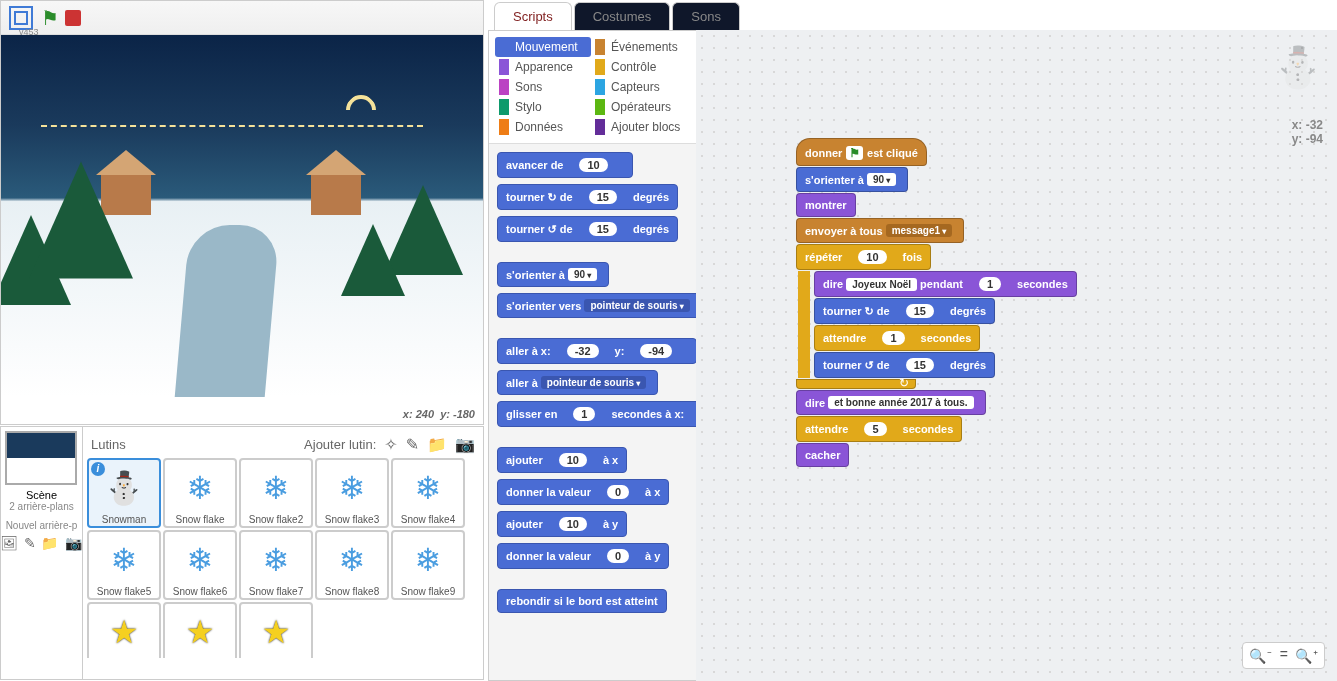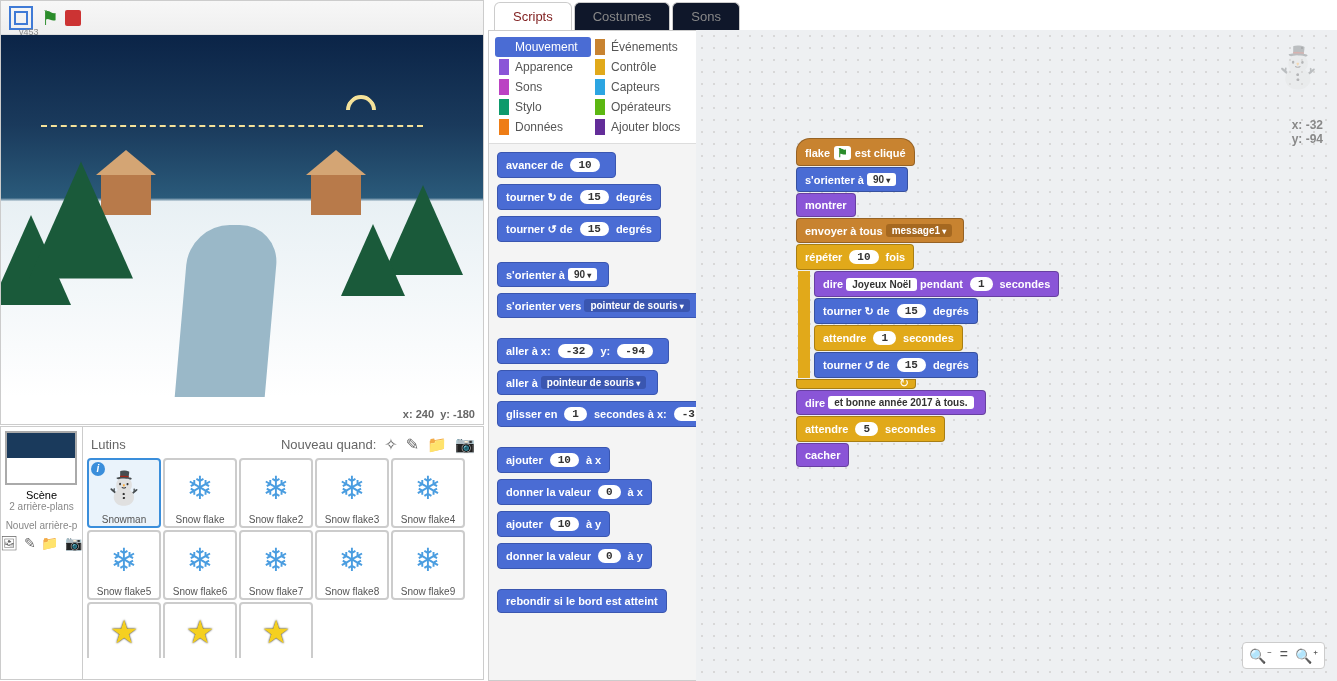--- a/index.html
+++ b/index.html
@@ -22,21 +22,21 @@
 .tree.t2 { left:40px; top:140px; transform:scale(1.3); }
 .tree.t3 { right:20px; top:150px; }
 .tree.t4 { right:70px; top:180px; transform:scale(0.8); }
 .house { position:absolute; width:50px; height:40px; background:#b87a4a; top:140px; }
 .house::before { content:''; position:absolute; top:-25px; left:-5px; width:0; height:0; border-left:30px solid transparent; border-right:30px solid transparent; border-bottom:25px solid #d4a574; }
 .house.h1 { left:100px; }
 .house.h2 { left:310px; }
 .river { position:absolute; left:180px; top:190px; width:90px; height:200px; background:#9ab8c8; border-radius:40px 40px 0 0; transform:skewX(-5deg); }
 .lights { position:absolute; left:40px; top:90px; right:60px; height:2px; border-top:2px dashed #f5e29a; }
 
-.stage-coords { position:absolute; bottom:4px; right:8px; font-size:11px; color:#666; font-weight:bold; }
+.stage-coords { position:absolute; bottom:4px; right:8px; font-size:11px; color:#666; font-weight:bold;font-style:italic; }
 
 
 .sprite-panel { position:absolute; left:0; top:426px; width:484px; height:254px; border:1px solid #ccc; display:flex; }
 .scene-col { width:82px; border-right:1px solid #ccc; padding:4px; text-align:center; font-size:11px; }
 .scene-thumb { width:72px; height:54px; background:linear-gradient(#1a3a5c 50%, #fff 50%); border:2px solid #aaa; margin-bottom:4px; }
 .scene-col .sub { font-size:10px; color:#888; margin-bottom:8px; }
 .scene-col .lbl2 { font-size:10px; color:#888; }
 .scene-icons { display:flex; gap:6px; justify-content:center; margin-top:4px; color:#666; font-size:14px; }
 
 .sprite-area { flex:1; padding:4px; }
@@ -60,21 +60,21 @@
 
 .palette { position:absolute; left:0; top:30px; width:212px; bottom:0; border:1px solid #ccc; background:#f4f4f4; overflow:hidden; }
 .cat-grid { display:flex; flex-wrap:wrap; padding:6px; background:#fff; border-bottom:1px solid #ddd; }
 .cat { width:96px; display:flex; align-items:center; font-size:12px; color:#555; padding:2px 4px; cursor:pointer; }
 .cat .sw { width:10px; height:16px; margin-right:6px; }
 .cat.sel { background:#4a6cd4; color:#fff; border-radius:3px; }
 
 .block-list { padding:8px; overflow-y:auto; height:calc(100% - 100px); }
 .blk { display:inline-flex; align-items:center; background:#4a6cd4; color:#fff; font-size:11px; font-weight:bold; padding:5px 8px; border-radius:4px; margin-bottom:6px; border:1px solid #3a56b0; white-space:nowrap; cursor:grab; }
 .blk.gap { margin-top:14px; }
-.pill { background:#fff; color:#333; border-radius:10px; padding:1px 8px; margin:0 7px; font-size:11px; min-width:18px; text-align:right; display:inline-block;font-family:Liberation Mono, monospace; }
+.pill { background:#fff; color:#333; border-radius:10px; padding:1px 8px; margin:0 16px; font-size:11px; min-width:18px; text-align:right; display:inline-block; }
 .dd { background:#3a56b0; color:#fff; border-radius:3px; padding:1px 6px; margin:0 3px; font-size:10px; }
 .dd::after { content:' ▾'; font-size:8px; }
 .dd.w { background:#fff; color:#333; }
 
 
 .script-canvas { position:absolute; left:208px; top:30px; right:0; bottom:0; background:#eef0f2; background-image:radial-gradient(#d8d8d8 1px, transparent 1px); background-size:12px 12px; overflow:auto; }
 .watermark { position:absolute; right:14px; top:14px; font-size:40px; opacity:0.3; }
 .coords-disp { position:absolute; right:14px; top:88px; font-size:12px; color:#888; text-align:right; font-weight:bold; }
 
 .stack { position:absolute; left:100px; top:108px; }
@@ -129,21 +129,21 @@
     <div class="scene-icons">
       <span>🖼</span>
       <span>✎</span>
       <span>📁</span>
       <span>📷</span>
     </div>
   </div>
   <div class="sprite-area">
     <div class="sprite-header">
       <span class="lbl">Lutins</span>
-      <span>Nouveau quand:</span>
+      <span>Ajouter lutin:</span>
       <span class="icn">✧</span>
       <span class="icn">✎</span>
       <span class="icn">📁</span>
       <span class="icn">📷</span>
     </div>
     <div class="sprite-grid" id="sprite-grid">
         <div class="sprite-item sel">
           <div class="info">i</div>
           <div class="ico snowman-ico">⛄</div>
           <div>Snowman</div>
@@ -312,21 +312,21 @@
 
   <div class="script-canvas">
     <div class="watermark">⛄</div>
     <div class="coords-disp">
       <span>x:</span> <span>-32</span><br>
       <span>y:</span> <span>-94</span>
     </div>
 
     <div class="stack">
       <div class="sb events hat">
-          <span>flake</span>
+          <span>donner</span>
           <span class="flag-ico">⚑</span>
           <span>est cliqué</span>
         </div>
       <div class="sb motion">
           <span>s'orienter à</span>
           <span class="dd w">90</span>
         </div>
       <div class="sb looks">montrer</div>
       <div class="sb events">
           <span>envoyer à tous</span>

